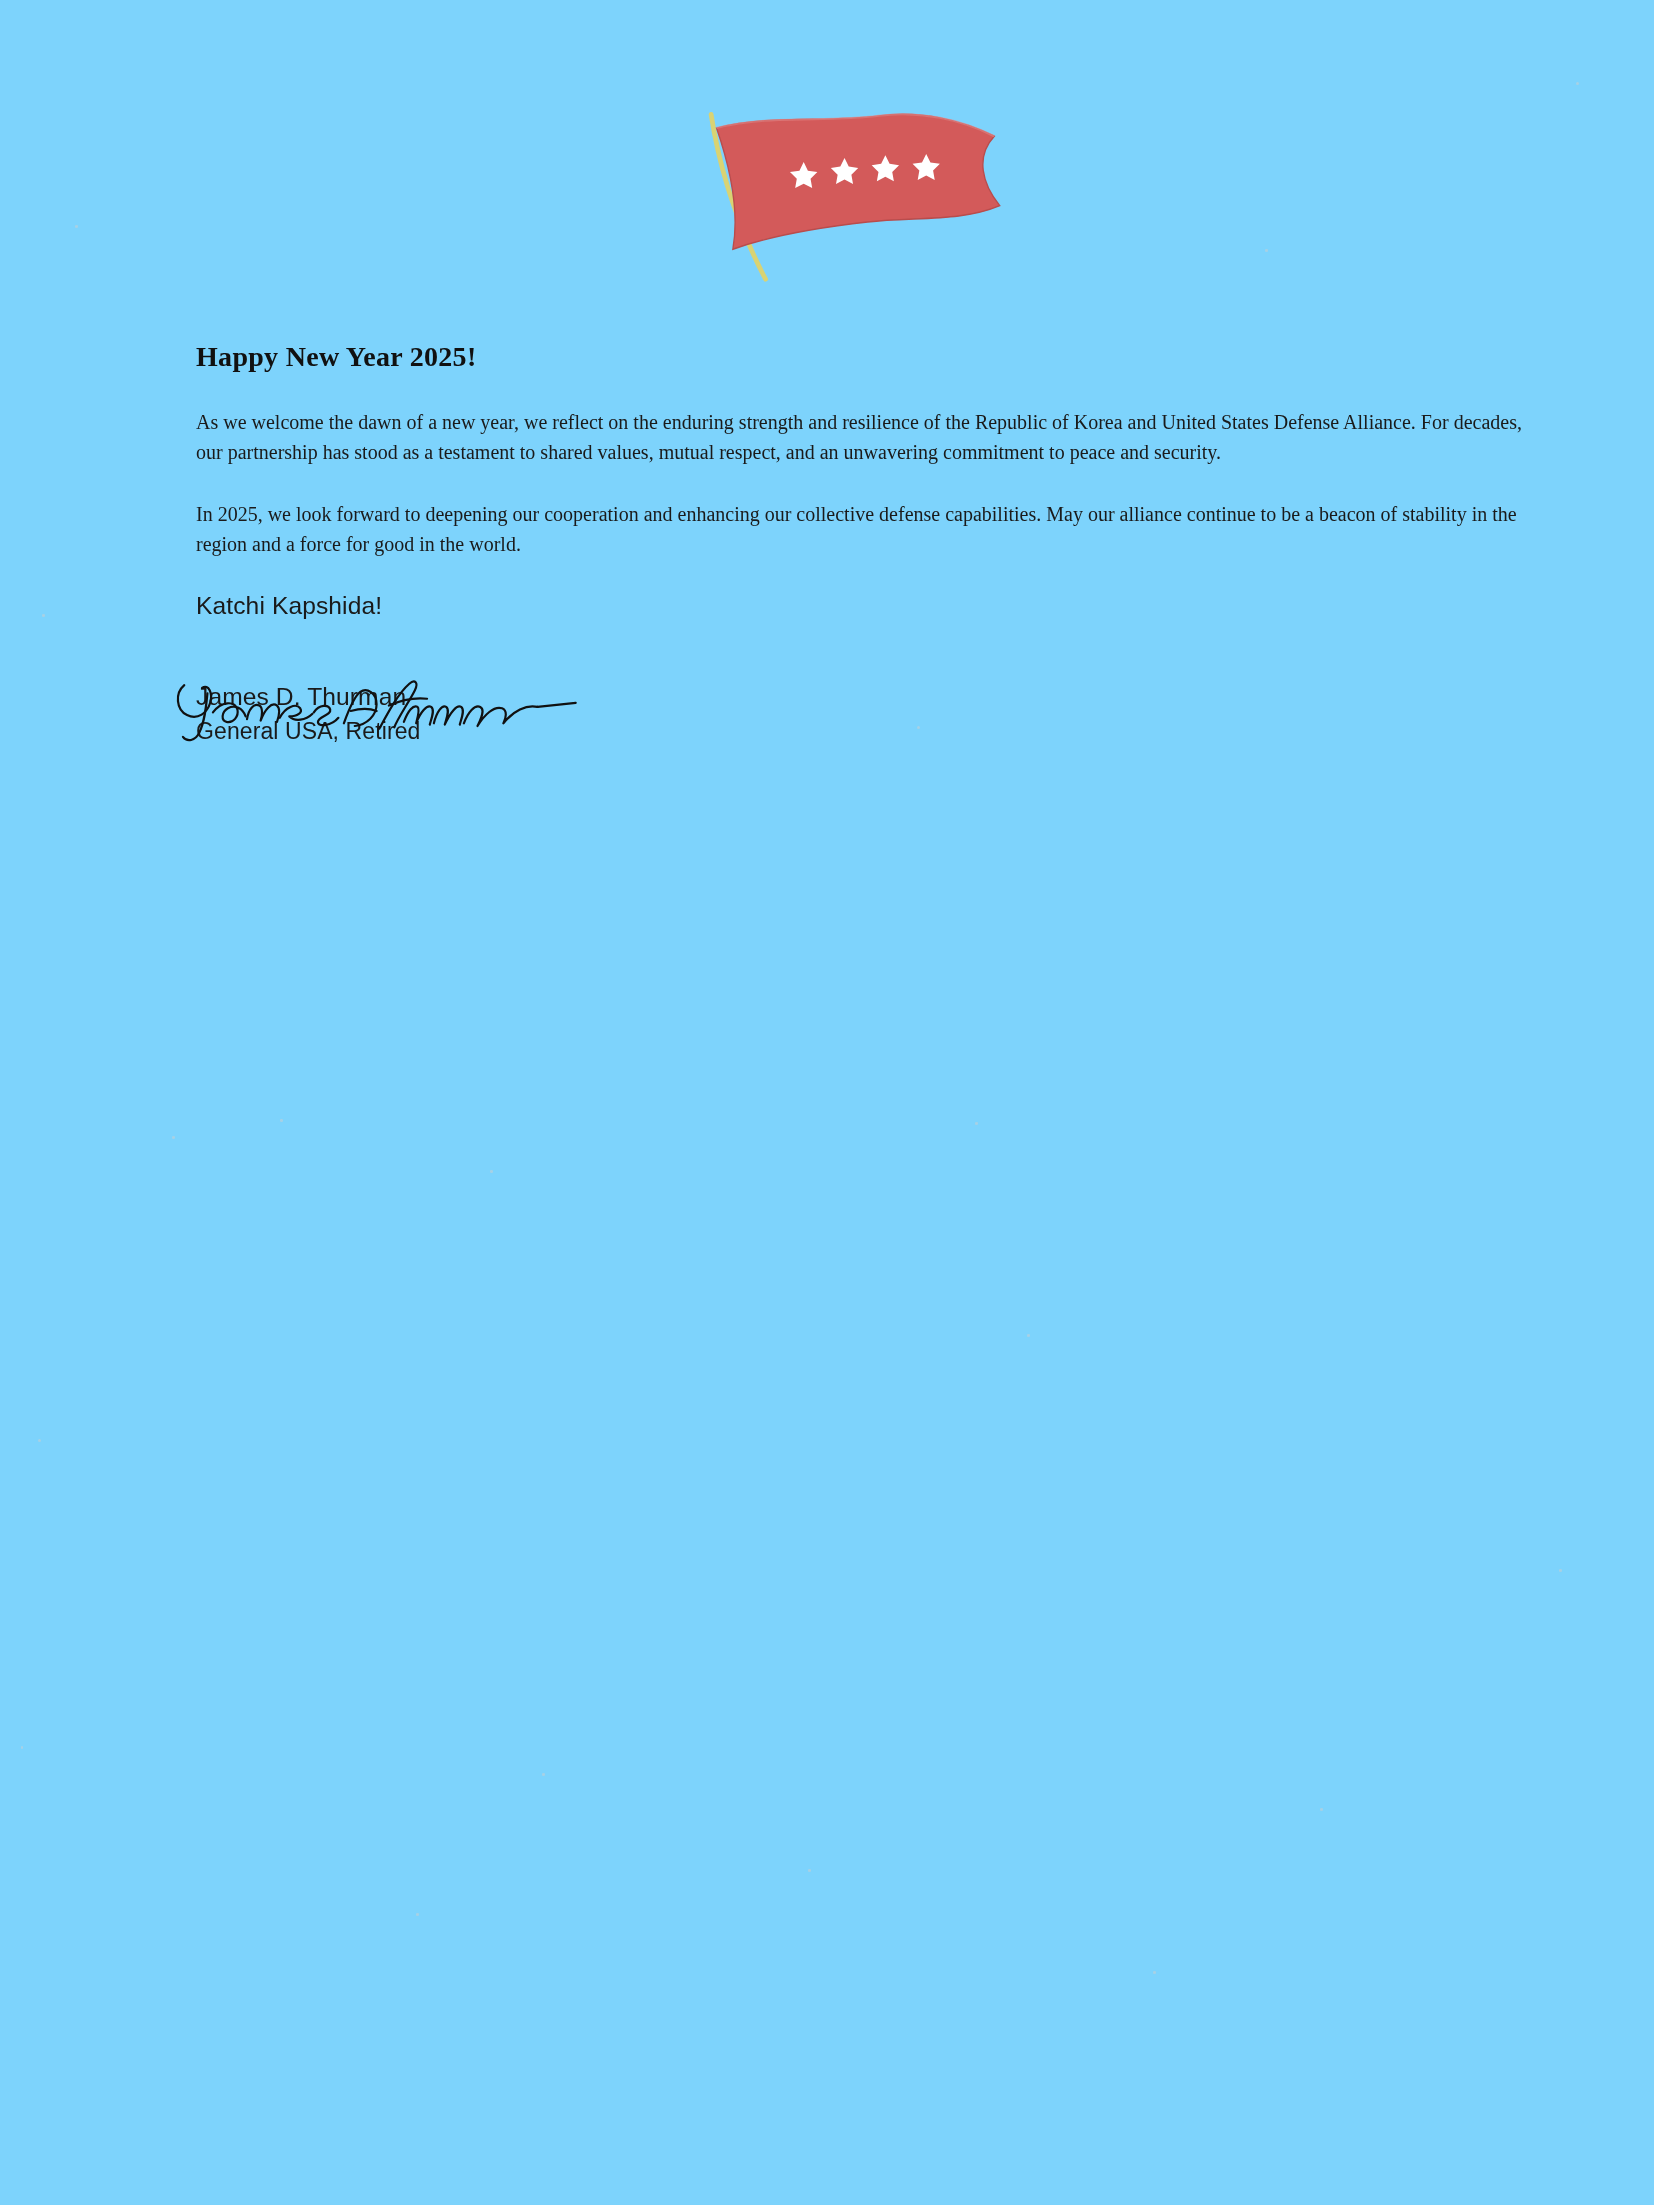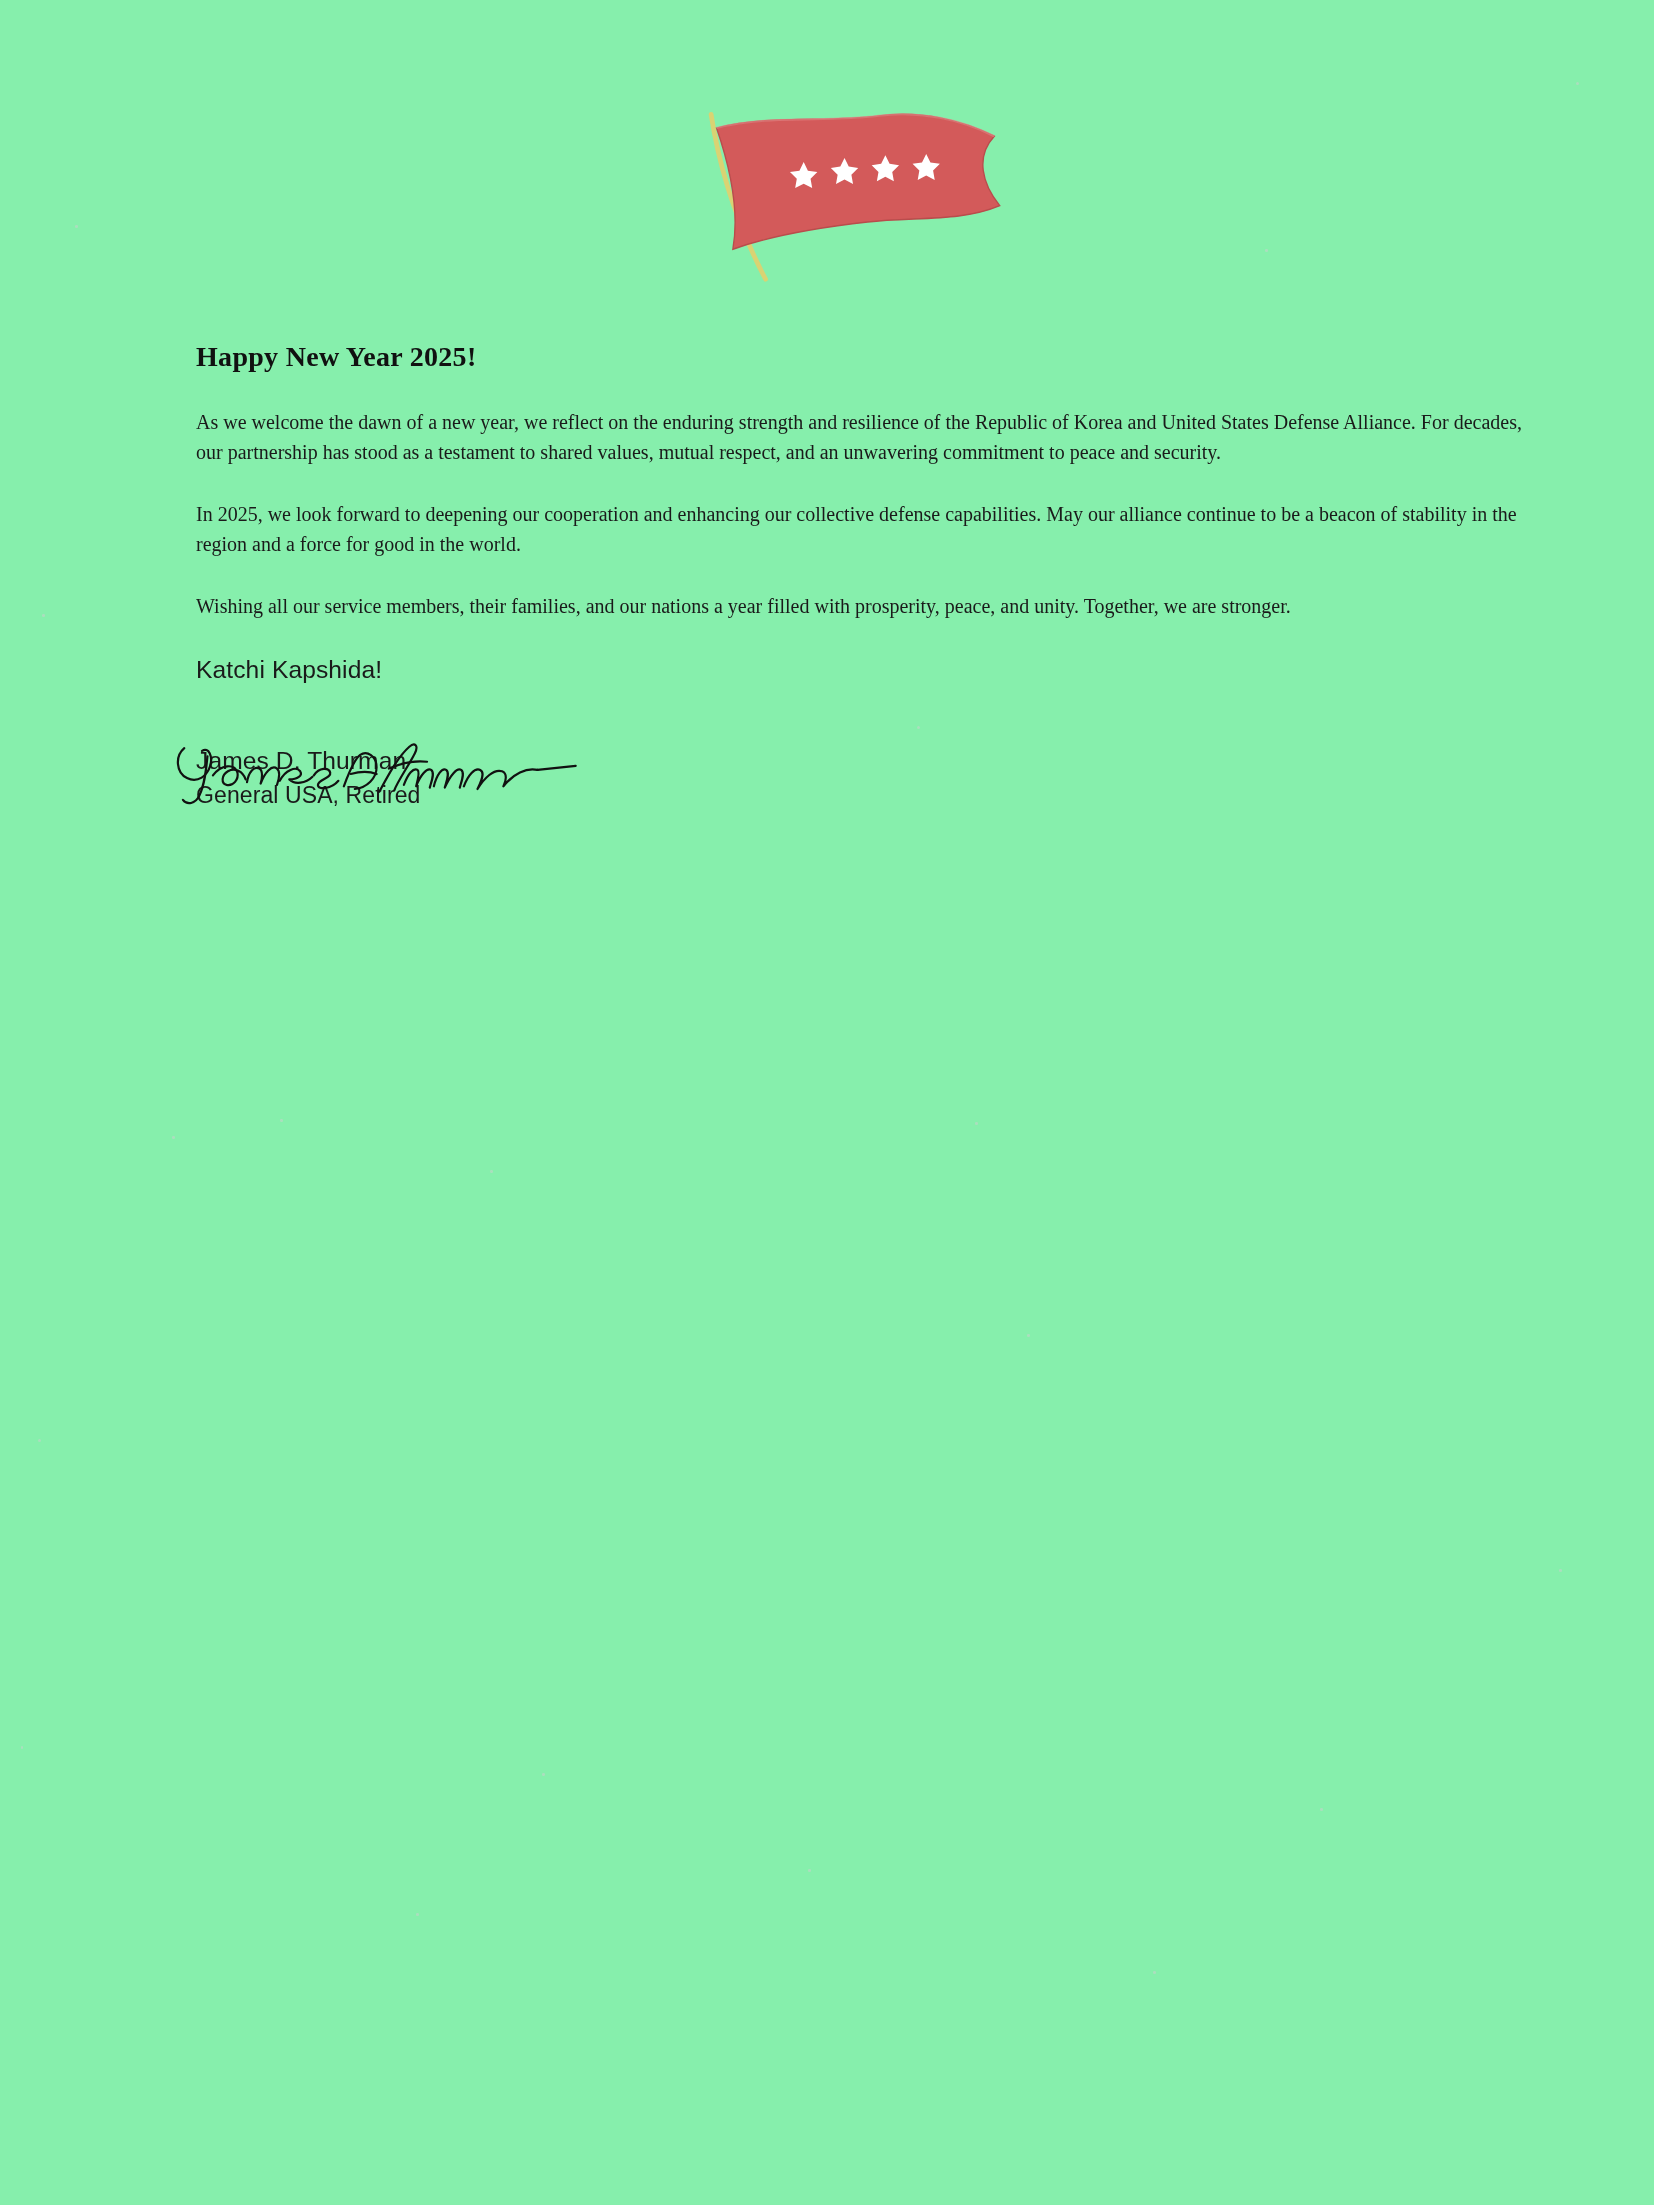--- a/index.html
+++ b/index.html
@@ -13,21 +13,21 @@
     position: relative;
     font-family: "Liberation Serif", serif;
     color: #1a1a1a;
     overflow: hidden;
   }
 
   
   .page {
     position: absolute;
     inset: 0;
-    background: #86efac;
+    background: #7dd3fc;
   }
 
   
   .speckles {
     position: absolute;
     inset: 0;
     pointer-events: none;
     opacity: 0.5;
   }
   .speck {
@@ -155,21 +155,20 @@
       </g>
     </svg>
   </div>
 
   <div class="letter">
 
     <h1 class="greeting">Happy New Year 2025!</h1>
 
     <p class="para">As we welcome the dawn of a new year, we reflect on the enduring strength and resilience of the Republic of Korea and United States Defense Alliance. For decades, our partnership has stood as a testament to shared values, mutual respect, and an unwavering commitment to peace and security.</p>
     <p class="para">In 2025, we look forward to deepening our cooperation and enhancing our collective defense capabilities. May our alliance continue to be a beacon of stability in the region and a force for good in the world.</p>
-    <p class="para last">Wishing all our service members, their families, and our nations a year filled with prosperity, peace, and unity. Together, we are stronger.</p>
 
     <p class="closing">Katchi Kapshida!</p>
 
     <div class="sig-block">
       <svg class="signature" viewBox="0 0 720 120" aria-hidden="true">
         <g fill="none" stroke="#111111" stroke-width="3.2" stroke-linecap="round" stroke-linejoin="round">
 
           <path d="M18 22 C 4 34, 6 58, 22 66 C 38 74, 52 62, 56 48 C 60 34, 54 20, 44 26"></path>
           <path d="M52 34 C 50 54, 48 76, 40 92 C 34 104, 22 106, 16 98"></path>
 

